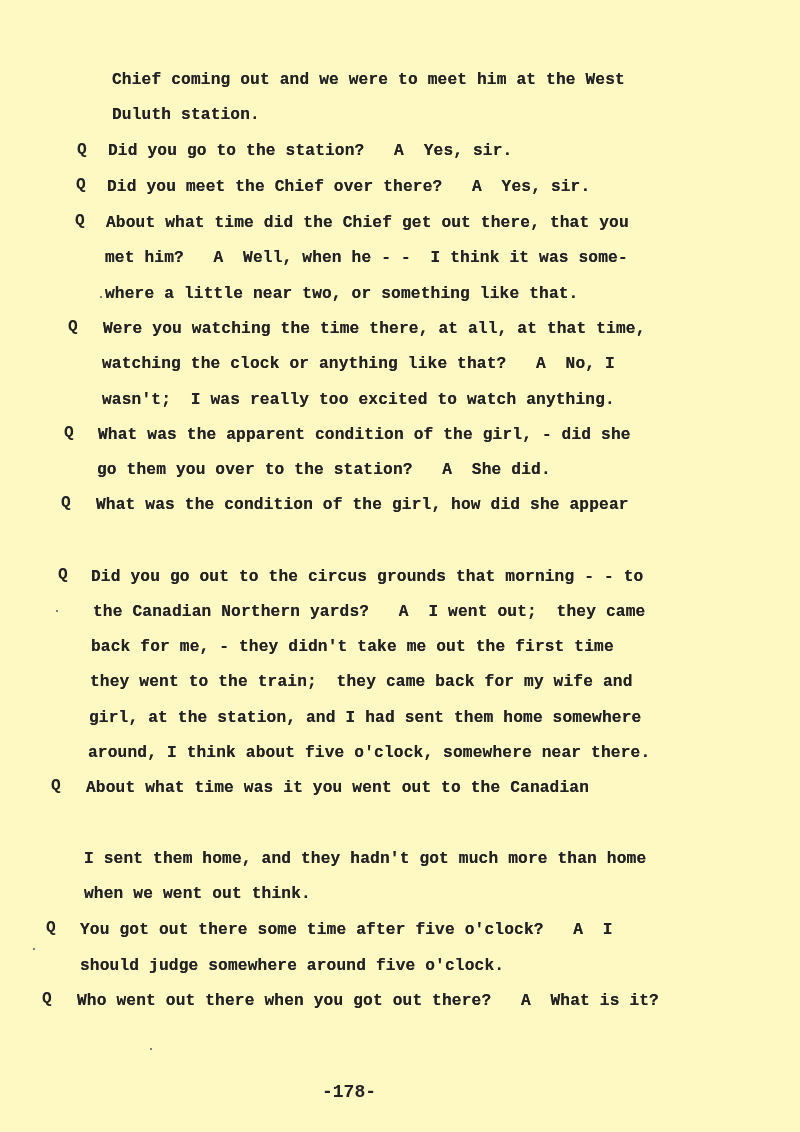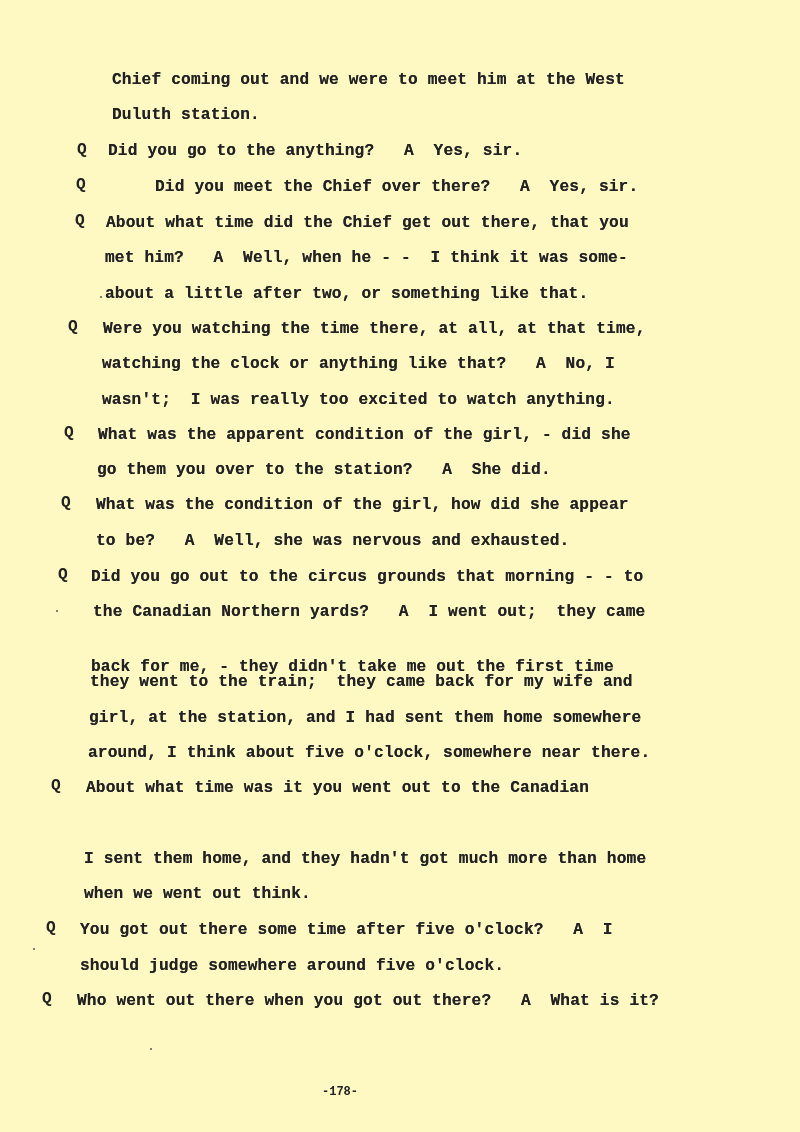--- a/index.html
+++ b/index.html
@@ -35,21 +35,21 @@
       position: absolute;
       font-size: 16.2px;
       line-height: 20px;
       font-weight: bold;
       color: #222;
     }
     .pagenum {
       position: absolute;
       left: 322px;
       top: 1082px;
-      font-size: 12px;
+      font-size: 18px;
       line-height: 20px;
       font-weight: bold;
       color: #222;
       white-space: pre;
     }
     .speck {
       position: absolute;
       width: 2px; height: 2px;
       background: #555;
       border-radius: 1px;
@@ -58,47 +58,46 @@
 </head>
 <body>
 
 <div class="page">
 
   <div class="line" style="left:112px;top:70px;">Chief coming out and we were to meet him at the West</div>
 
   <div class="line" style="left:112px;top:105px;font-family:Liberation Mono, monospace;">Duluth station.</div>
 
   <div class="q" style="left:77px;top:140px;">Q</div>
-  <div class="line" style="left:108px;top:141px;">Did you go to the anything?   A  Yes, sir.</div>
+  <div class="line" style="left:108px;top:141px;">Did you go to the station?   A  Yes, sir.</div>
 
   <div class="q" style="left:76px;top:175px;">Q</div>
-  <div class="line" style="left:107px;top:177px;margin-left:48px;">Did you meet the Chief over there?   A  Yes, sir.</div>
+  <div class="line" style="left:107px;top:177px;">Did you meet the Chief over there?   A  Yes, sir.</div>
 
   <div class="q" style="left:75px;top:211px;">Q</div>
   <div class="line" style="left:106px;top:213px;">About what time did the Chief get out there, that you</div>
   <div class="line" style="left:105px;top:248px;">met him?   A  Well, when he - -  I think it was some-</div>
-  <div class="line" style="left:105px;top:284px;">about a little after two, or something like that.</div>
+  <div class="line" style="left:105px;top:284px;">where a little near two, or something like that.</div>
 
   <div class="q" style="left:68px;top:317px;">Q</div>
   <div class="line" style="left:103px;top:319px;">Were you watching the time there, at all, at that time,</div>
   <div class="line" style="left:102px;top:354px;">watching the clock or anything like that?   A  No, I</div>
   <div class="line" style="left:102px;top:390px;">wasn't;  I was really too excited to watch anything.</div>
 
   <div class="q" style="left:64px;top:423px;">Q</div>
   <div class="line" style="left:98px;top:425px;">What was the apparent condition of the girl, - did she</div>
   <div class="line" style="left:97px;top:460px;">go them you over to the station?   A  She did.</div>
 
   <div class="q" style="left:61px;top:493px;">Q</div>
   <div class="line" style="left:96px;top:495px;">What was the condition of the girl, how did she appear</div>
-  <div class="line" style="left:96px;top:531px;">to be?   A  Well, she was nervous and exhausted.</div>
 
   <div class="q" style="left:58px;top:565px;">Q</div>
   <div class="line" style="left:93px;top:602px;">the Canadian Northern yards?   A  I went out;  they came</div>
   <div class="line" style="left:91px;top:567px;">Did you go out to the circus grounds that morning - - to</div>
-  <div class="line" style="left:91px;top:637px;margin-top:20px;">back for me, - they didn't take me out the first time</div>
+  <div class="line" style="left:91px;top:637px;">back for me, - they didn't take me out the first time</div>
   <div class="line" style="left:89px;top:708px;">girl, at the station, and I had sent them home somewhere</div>
   <div class="line" style="left:90px;top:672px;">they went to the train;  they came back for my wife and</div>
   <div class="line" style="left:88px;top:743px;">around, I think about five o'clock, somewhere near there.</div>
 
   <div class="q" style="left:51px;top:776px;">Q</div>
   <div class="line" style="left:86px;top:778px;">About what time was it you went out to the Canadian</div>
   <div class="line" style="left:84px;top:849px;">I sent them home, and they hadn't got much more than home</div>
   <div class="line" style="left:84px;top:884px;">when we went out think.</div>
 
   <div class="q" style="left:46px;top:918px;">Q</div>

